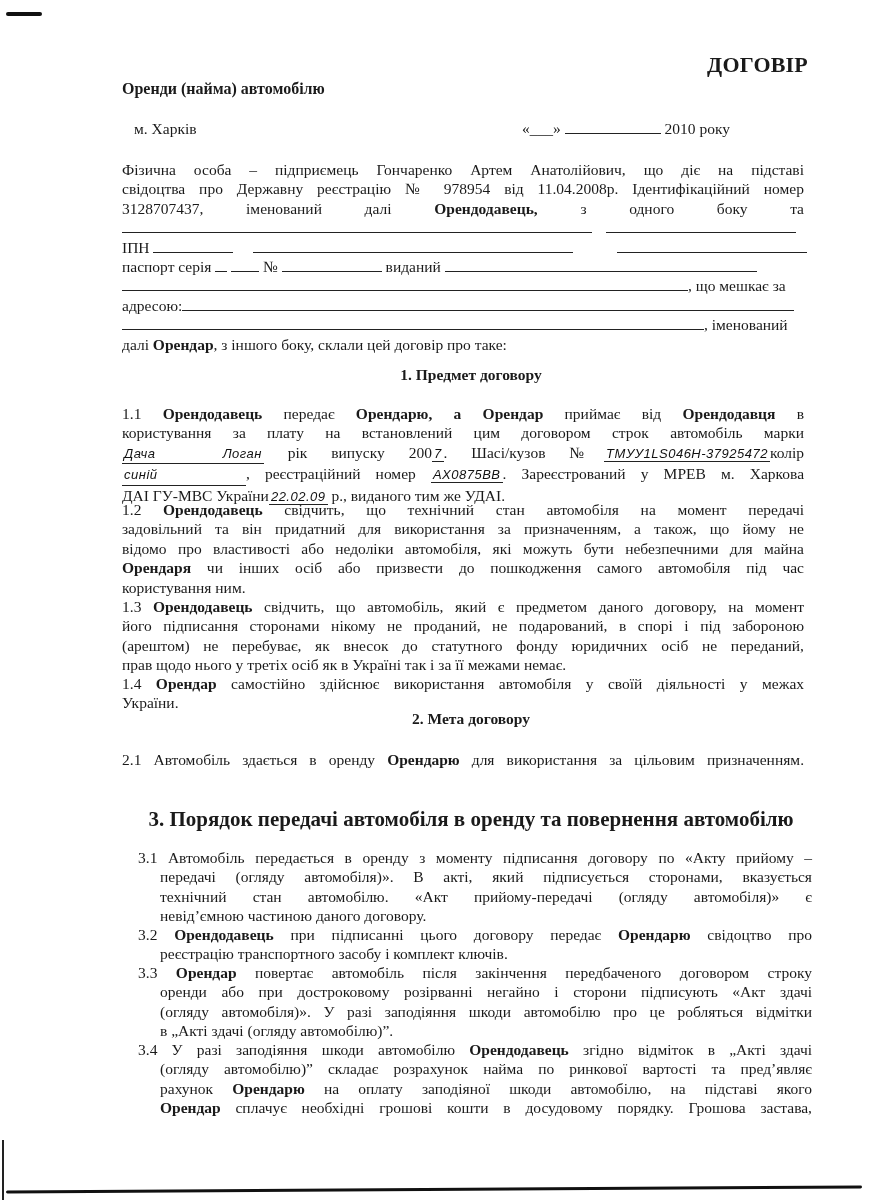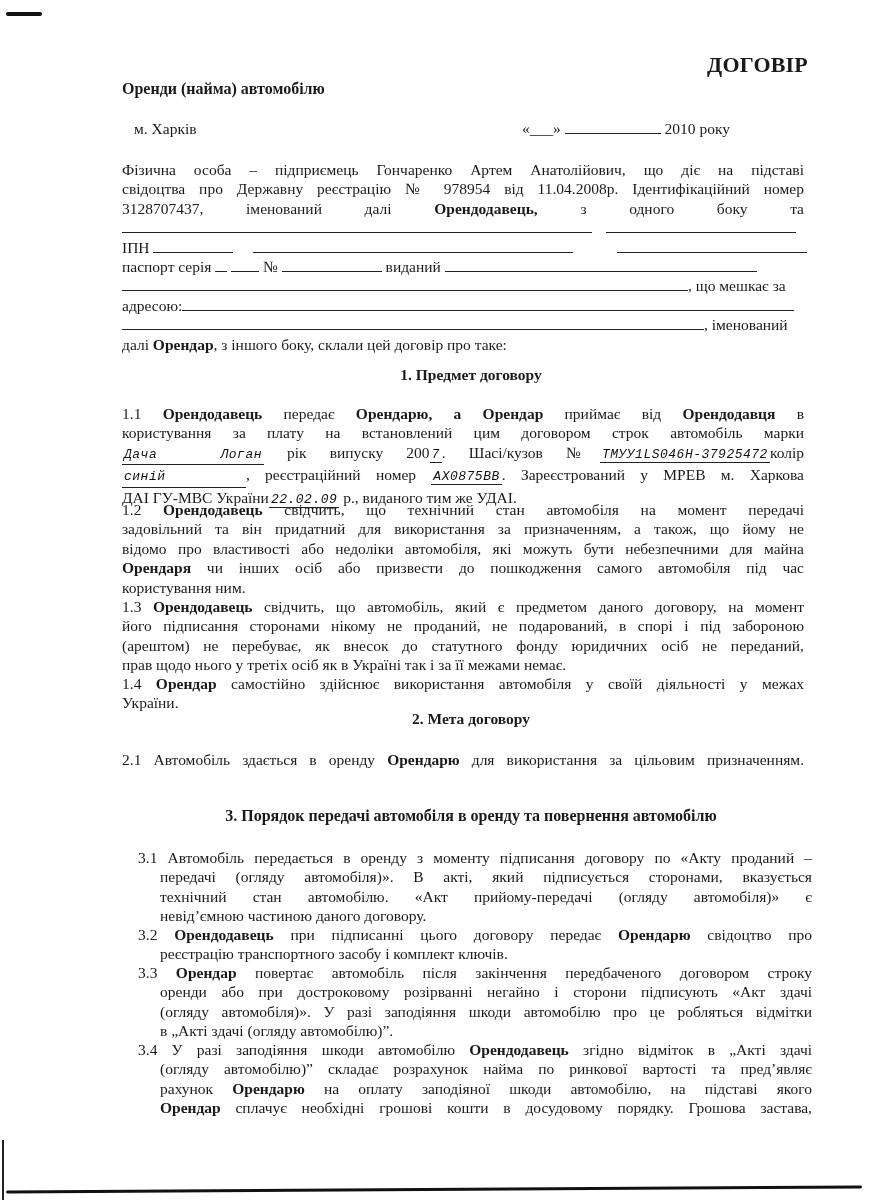--- a/index.html
+++ b/index.html
@@ -25,21 +25,21 @@
   .place { position: absolute; left: 0; margin-left: 12px; }
   .date { position: absolute; left: 368px; margin-left: 32px; }
   .date .blank { display: inline-block; border-bottom: 1px solid #222; height: 13px; vertical-align: baseline; }
 
   .para { position: absolute; left: 0; width: 682px; font-size: 15.5px; line-height: 19.4px; text-align: justify; }
   .para b { font-weight: bold; }
   .line { display: block; text-align: justify; text-align-last: justify; white-space: nowrap; }
   .line.last { text-align-last: left; }
   .fill { display: inline-block; border-bottom: 1px solid #222; height: 14px; vertical-align: baseline; }
   .hw {
-    font-family: Liberation Mono, monospace; font-style: italic; font-size: 13px;
+    font-family: Liberation Sans, sans-serif; font-style: italic; font-size: 13px;
     color: #111; border-bottom: 1px solid #222; padding: 0 2px; letter-spacing: 0.5px;
   }
 
   .section-title {
     position: absolute; left: 8px; width: 682px; text-align: center;
     font-weight: bold; font-size: 15.5px;
   }
   .indent-block { padding-left: 30px; }
   .indent-block .line.first { margin-left: -22px; }
 </style>
@@ -173,26 +173,26 @@
 
   <div class="para" style="top:750px">
     <span class="line">
       <span>2.1</span>
       <span>Автомобіль здається в оренду</span>
       <b>Орендарю</b>
       <span>для використання за цільовим призначенням.</span>
     </span>
   </div>
 
-  <div class="section-title" style="top:807px; font-size:16px">3. Порядок передачі автомобіля в оренду та повернення автомобілю</div>
+  <div class="section-title" style="top:807px; font-size:21px">3. Порядок передачі автомобіля в оренду та повернення автомобілю</div>
 
   <div class="para indent-block" style="top:848px; width:652px; left:8px">
     <span class="line first">
       <span>3.1</span>
-      <span>Автомобіль передається в оренду з моменту підписання договору по «Акту проданий –</span>
+      <span>Автомобіль передається в оренду з моменту підписання договору по «Акту прийому –</span>
     </span>
     <span class="line">передачі (огляду автомобіля)». В акті, який підписується сторонами, вказується</span>
     <span class="line">технічний стан автомобілю. «Акт прийому-передачі (огляду автомобіля)» є</span>
     <span class="line last">невід’ємною частиною даного договору.</span>
   </div>
 
   <div class="para indent-block" style="top:925px; width:652px; left:8px">
     <span class="line first">
       <span>3.2</span>
       <b>Орендодавець</b>

